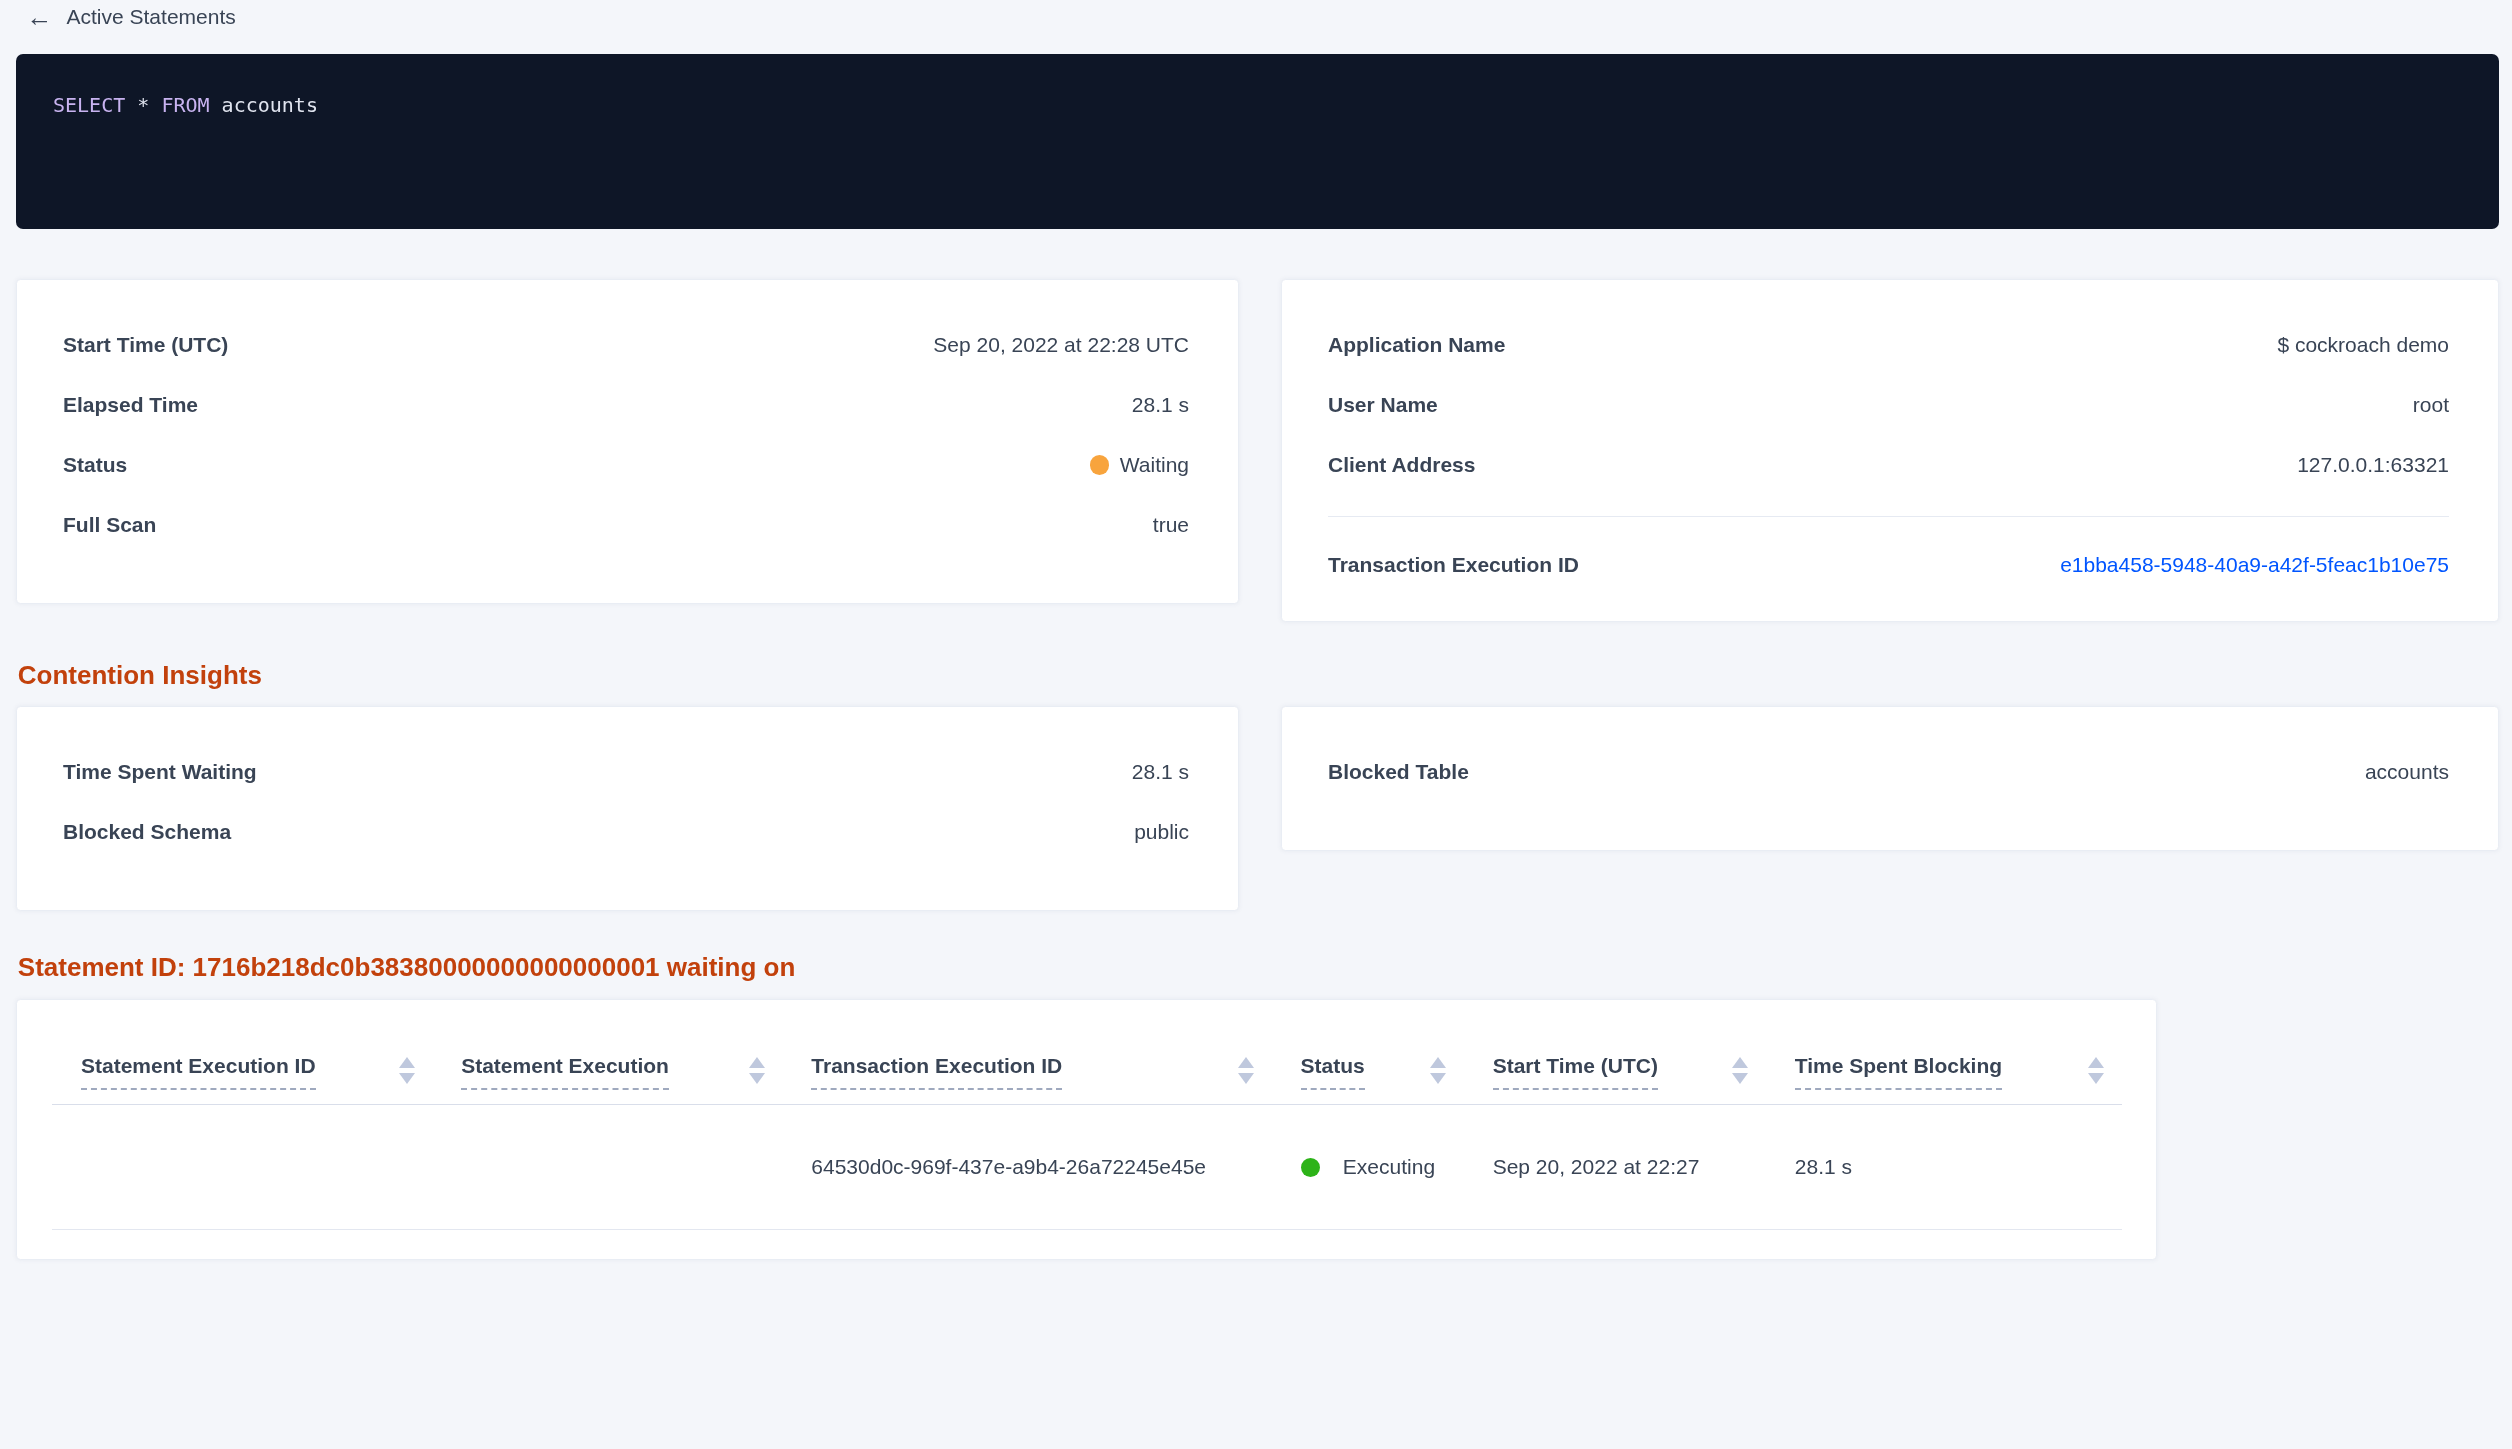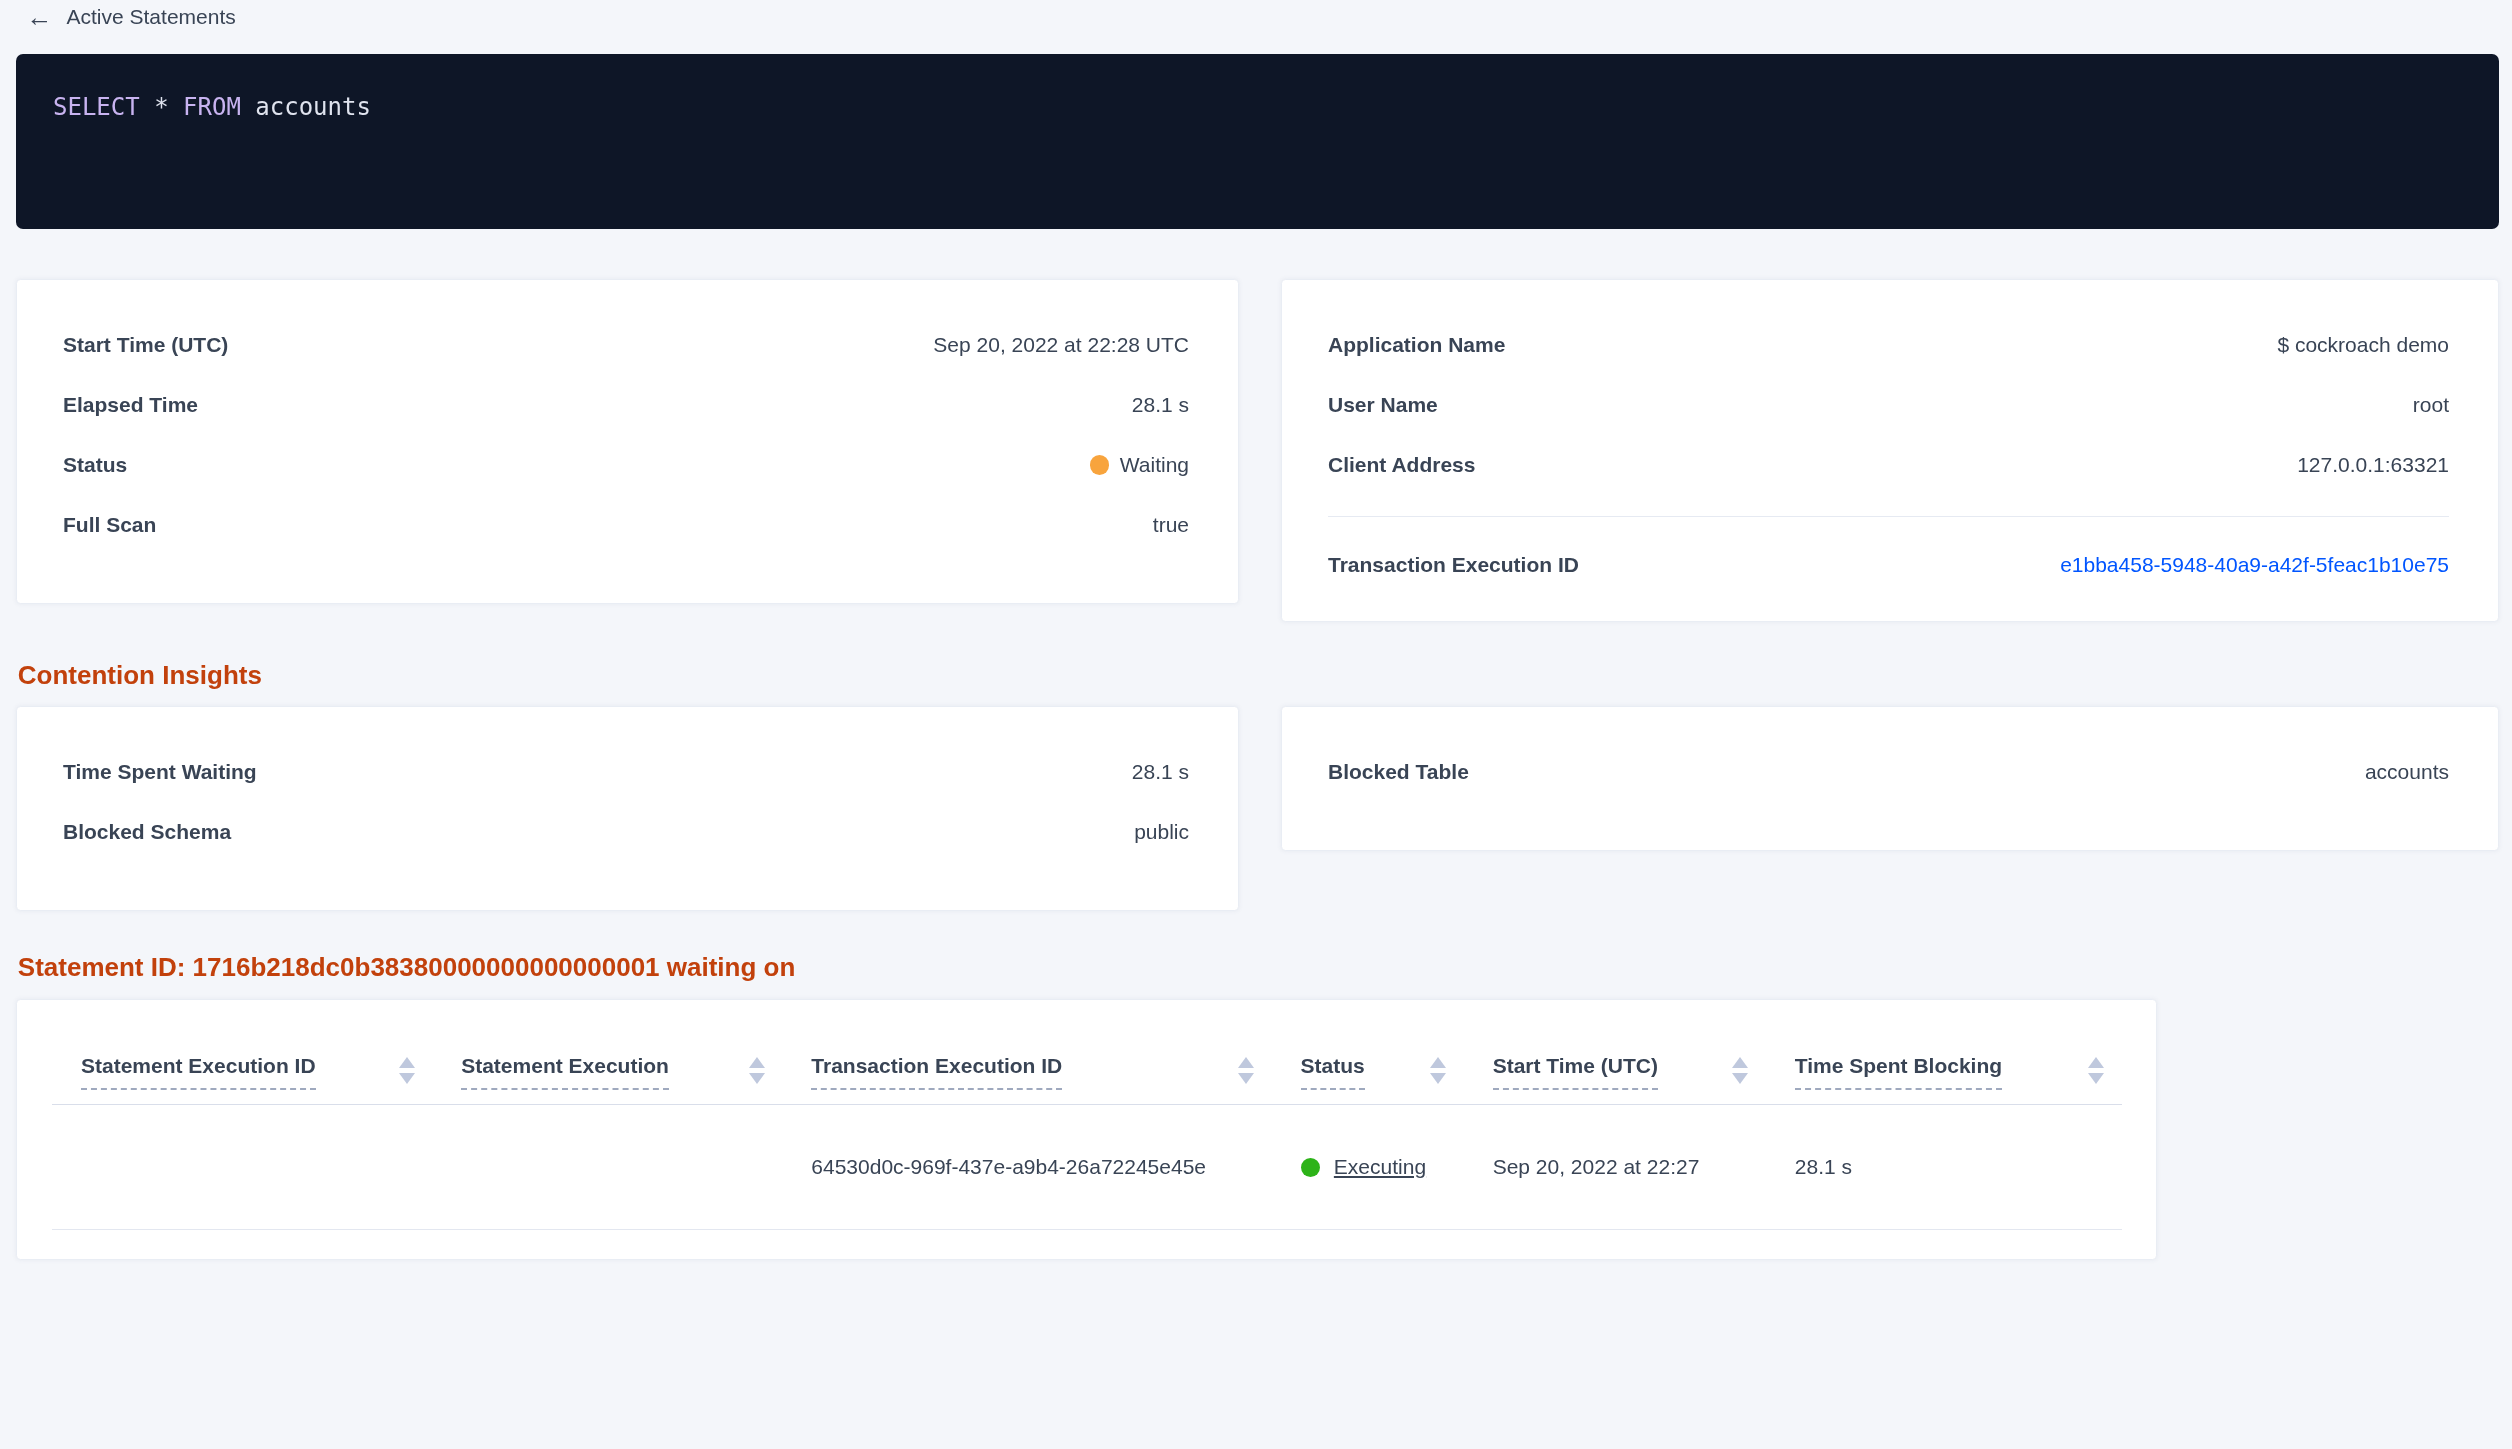--- a/index.html
+++ b/index.html
@@ -27,21 +27,21 @@
   }
 
   
   .sql-box {
     margin-top: 24.6px; height: 175px; width: 100%;
     background: #0e1627; border-radius: 7px;
     padding: 39px 37px;
   }
   .sql-code {
     font-family: "DejaVu Sans Mono", monospace;
-    font-size: 24px; color: #dfe3ee; white-space: pre;
+    font-size: 20px; color: #dfe3ee; white-space: pre;
   }
   .sql-code .kw { color: #c8b3f0; }
 
   
   .cards-row { display: flex; gap: 42px; align-items: flex-start; }
   .row-1 { margin-top: 50px; }
   .card {
     background: #ffffff;
     border: 0.9px solid #e9edf4; border-radius: 4.4px;
     box-shadow: 0 0 5.3px rgba(56, 76, 108, 0.07);
@@ -98,21 +98,21 @@
   .tri-down {
     width: 0; height: 0;
     border-left: 8.8px solid transparent; border-right: 8.8px solid transparent;
     border-top: 11.4px solid #bfc8dd;
   }
   .waiting-table td {
     height: 125px; padding: 0 0 0 29px;
     font-size: 21px; color: #394455;
     border-bottom: 1.8px solid #e3e7f0; vertical-align: middle;
   }
-  .cell-status { display: flex; align-items: center; gap: 14px; text-decoration: underline; }
+  .cell-status { display: flex; align-items: center; gap: 23px; }
 </style>
 </head>
 <body>
 
 <div class="page">
 
   <div class="back-link">
     <span class="back-arrow">←</span>
     <span>Active Statements</span>
   </div>

